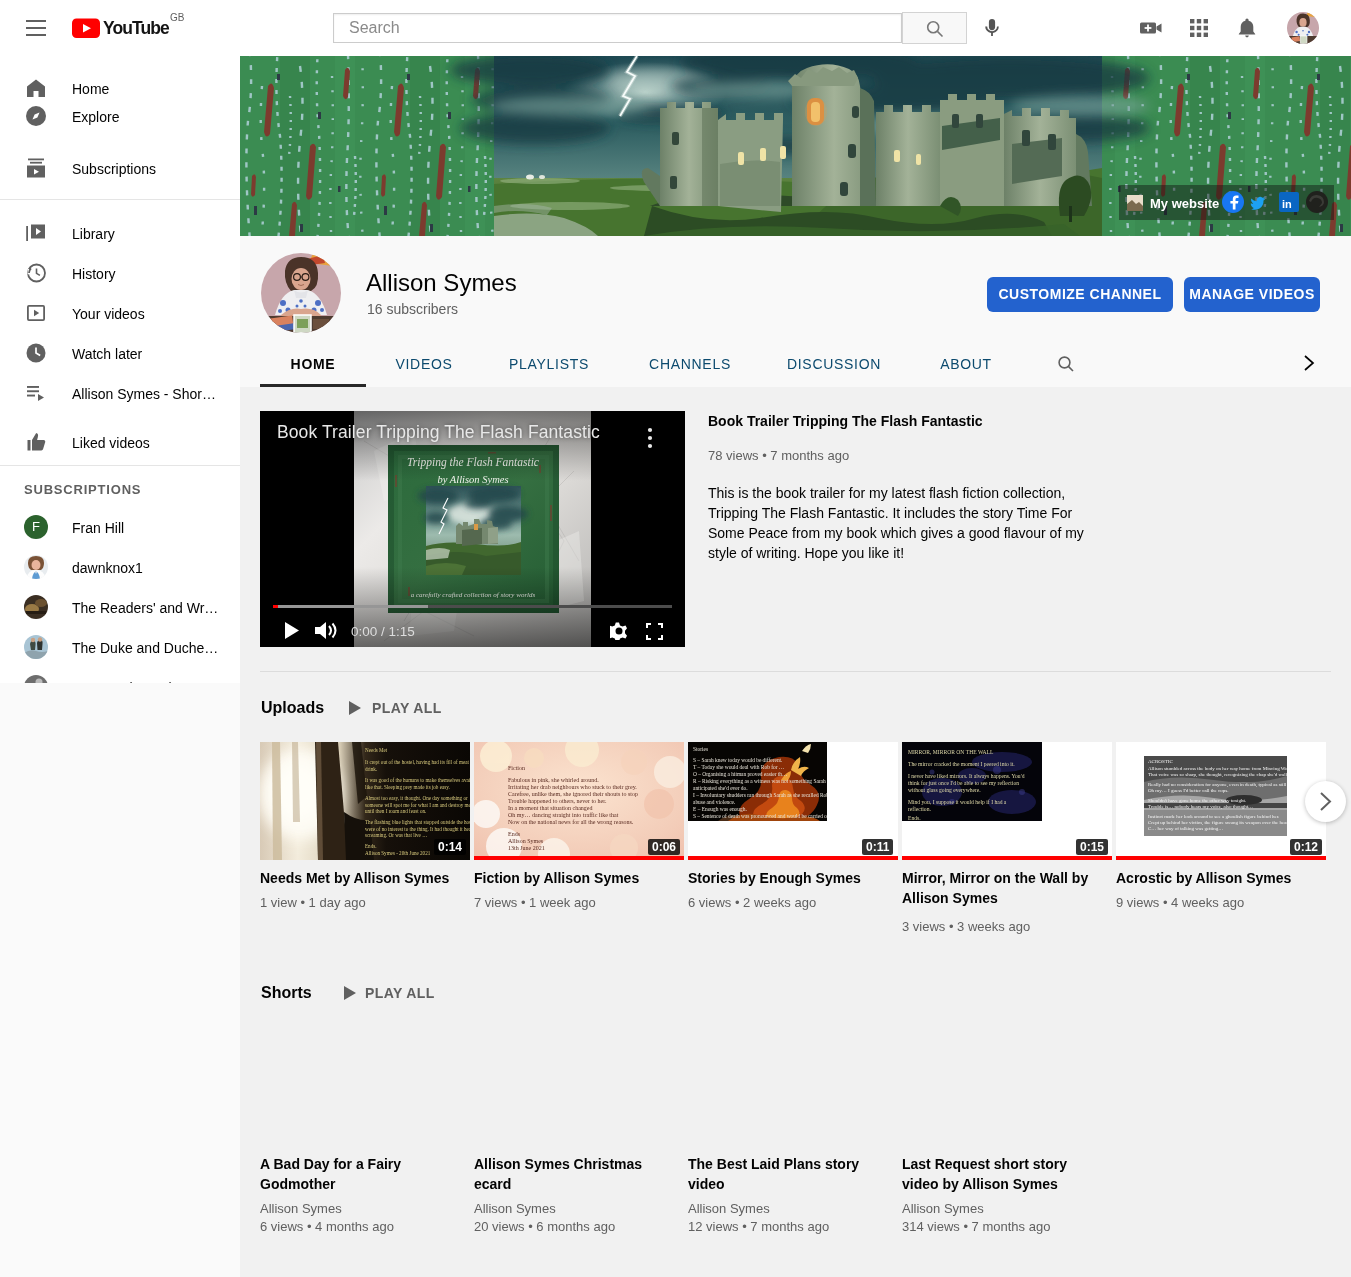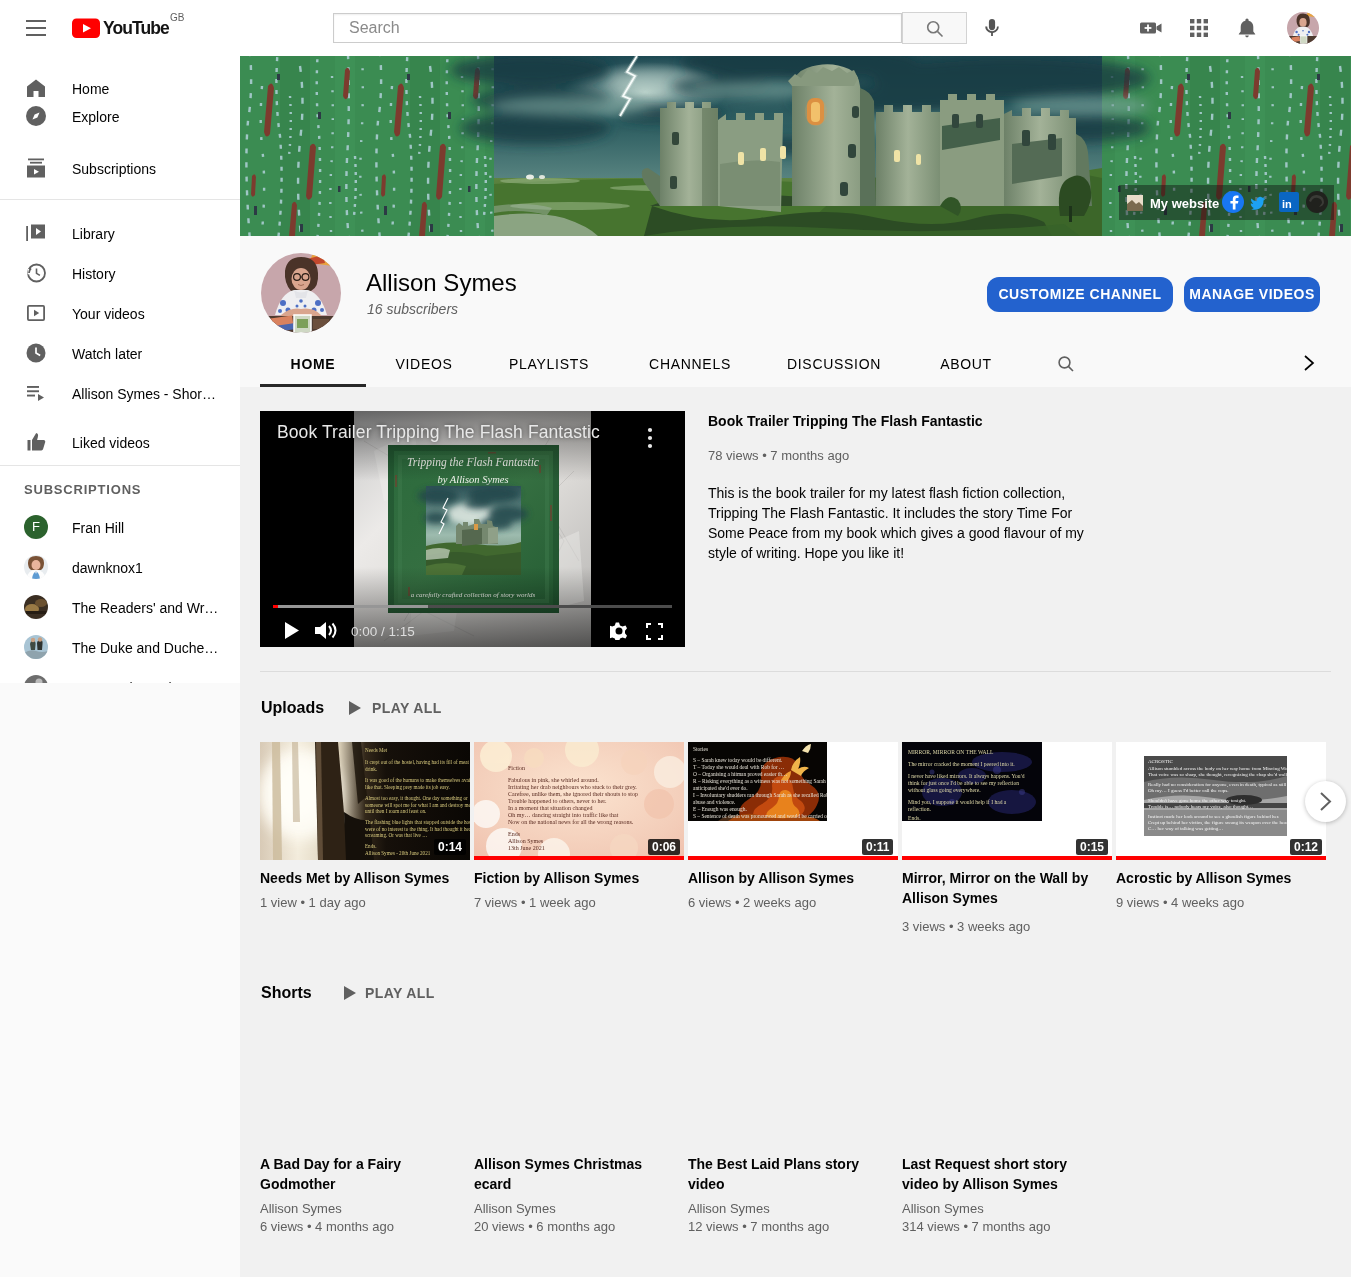--- a/index.html
+++ b/index.html
@@ -17,24 +17,24 @@
 .gitem .gicon { position:absolute; left:24px; top:8px; width:24px; height:24px; }
 .gitem .glabel { position:absolute; left:72px; top:13px; font-size:14px; color:#030303; white-space:nowrap; max-width:150px; overflow:hidden; }
 .gsep { position:absolute; left:0; width:240px; height:1px; background:#e5e5e5; }
 .subav { position:absolute; left:24px; top:8px; width:24px; height:24px; border-radius:50%; overflow:hidden; }
 
 #banner { position:absolute; left:240px; top:56px; width:1111px; height:180px; }
 
 #chead { position:absolute; left:240px; top:236px; width:1111px; height:151px; background:#f9f9f9; }
 #chavatar { position:absolute; left:261px; top:253px; width:80px; height:80px; border-radius:50%; overflow:hidden; }
 #chname { position:absolute; left:366px; top:269px; font-size:24px; color:#030303; }
-#chsubs { position:absolute; left:367px; top:301px; font-size:14px; color:#606060;font-style:italic; }
-.bluebtn { position:absolute; top:277px; height:35px; background:#2362ce; color:#fff; font-size:14px; font-weight:700; letter-spacing:0.5px; border-radius:12px; text-align:center; line-height:35px; }
+#chsubs { position:absolute; left:367px; top:301px; font-size:14px; color:#606060; }
+.bluebtn { position:absolute; top:277px; height:35px; background:#2362ce; color:#fff; font-size:14px; font-weight:700; letter-spacing:0.5px; border-radius:6px; text-align:center; line-height:35px; }
 #tabs { position:absolute; left:240px; top:347px; width:1111px; height:40px; }
-.tab { position:absolute; top:9px; font-size:14px; font-weight:400; letter-spacing:0.7px; color:#000000; text-align:center; }
+.tab { position:absolute; top:9px; font-size:14px; font-weight:400; letter-spacing:0.7px; color:#0c4a6e; text-align:center; }
 .tab.active { color:#030303; font-weight:700; }
 #tabline { position:absolute; left:20px; top:37px; width:106px; height:3px; background:#282828; }
 
 #content { position:absolute; left:240px; top:387px; width:1111px; height:890px; background:#f1f1f1; }
 #player { position:absolute; left:260px; top:411px; width:425px; height:236px; background:#000; overflow:hidden; }
 #desc-title { position:absolute; left:708px; top:413px; font-size:14px; font-weight:700; color:#030303; }
 #desc-meta { position:absolute; left:708px; top:448px; font-size:13px; color:#606060; }
 #desc-body { position:absolute; left:708px; top:483px; font-size:14px; line-height:20px; color:#030303; }
 .hsep { position:absolute; height:1px; background:#dcdcdc; }
 .secthead { position:absolute; font-size:16px; font-weight:700; color:#030303; }
@@ -337,21 +337,21 @@
         <text x="4" y="74">C… her way of talking was getting…</text>
       </g>
     </g>
   </svg>
   <div class="badge" style="left:1290px;top:839px">0:12</div>
   <div class="redbar" style="left:1116px"></div>
   <div class="vtitle" style="left:260px;top:868px">Needs Met by Allison Symes</div>
   <div class="vmeta" style="left:260px;top:894px">1 view • 1 day ago</div>
   <div class="vtitle" style="left:474px;top:868px">Fiction by Allison Symes</div>
   <div class="vmeta" style="left:474px;top:894px">7 views • 1 week ago</div>
-  <div class="vtitle" style="left:688px;top:868px">Allison by Allison Symes</div>
+  <div class="vtitle" style="left:688px;top:868px">Stories by Enough Symes</div>
   <div class="vmeta" style="left:688px;top:894px">6 views • 2 weeks ago</div>
   <div class="vtitle" style="left:902px;top:868px">Mirror, Mirror on the Wall by Allison Symes</div>
   <div class="vmeta" style="left:902px;top:918px">3 views • 3 weeks ago</div>
   <div class="vtitle" style="left:1116px;top:868px">Acrostic by Allison Symes</div>
   <div class="vmeta" style="left:1116px;top:894px">9 views • 4 weeks ago</div>
   <div id="scrollbtn">
     <svg class="abs" style="left:13px;top:11px" width="16" height="19" viewBox="0 0 16 19">
         <path d="M3 1 l9 8.5 l-9 8.5" fill="none" stroke="#606060" stroke-width="2"></path>
       </svg>
   </div>

